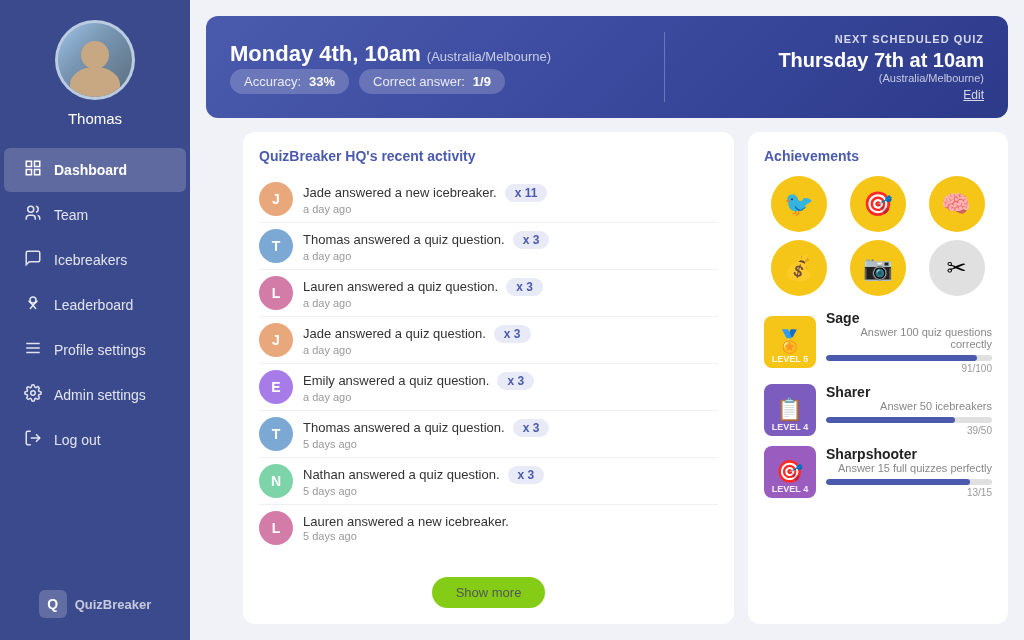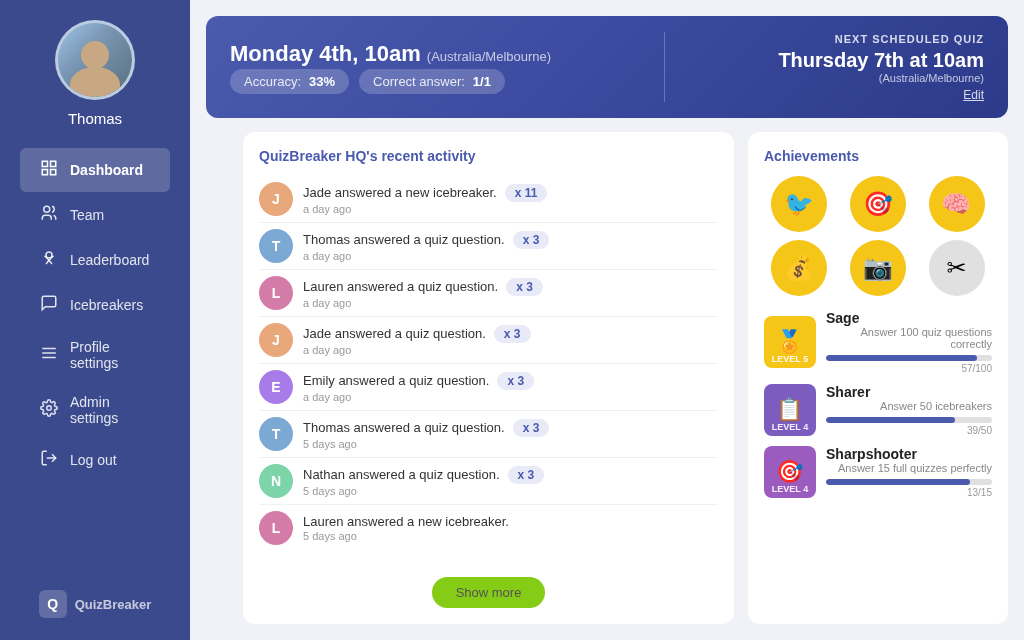--- a/index.html
+++ b/index.html
@@ -60,21 +60,21 @@
     }
     .nav-item {
       display: flex;
       align-items: center;
       gap: 12px;
       padding: 11px 20px;
       color: rgba(255,255,255,0.85);
       font-size: 14px;
       cursor: pointer;
       border-radius: 6px;
-      margin: 1px 20px;
+      margin: 1px 4px;
     }
     .nav-item.active { background: rgba(255,255,255,0.18); color: #fff; font-weight: 600; }
     .nav-icon { font-size: 16px; width: 18px; text-align: center; }
     .sidebar-logo {
       display: flex;
       align-items: center;
       gap: 8px;
       color: rgba(255,255,255,0.7);
       font-size: 13px;
       font-weight: 600;
@@ -362,31 +362,31 @@
     <span class="nav-icon"><svg width="18" height="18" viewBox="0 0 24 24" fill="none" stroke="currentColor" stroke-width="2">
             <circle cx="9" cy="7" r="4"></circle>
             <path d="M3 21v-2a4 4 0 0 1 4-4h4a4 4 0 0 1 4 4v2"></path>
             <path d="M16 3.13a4 4 0 0 1 0 7.75"></path>
             <path d="M21 21v-2a4 4 0 0 0-3-3.85"></path>
           </svg></span>
     <span>Team</span>
   </div>
       <div class="nav-item">
     <span class="nav-icon"><svg width="18" height="18" viewBox="0 0 24 24" fill="none" stroke="currentColor" stroke-width="2">
+            <path d="M21 15a2 2 0 0 1-2 2H7l-4 4V5a2 2 0 0 1 2-2h14a2 2 0 0 1 2 2z"></path>
+          </svg></span>
+    <span>Icebreakers</span>
+  </div>
+      <div class="nav-item">
+    <span class="nav-icon"><svg width="18" height="18" viewBox="0 0 24 24" fill="none" stroke="currentColor" stroke-width="2">
             <polyline points="6 9 12 15 18 9"></polyline>
             <circle cx="12" cy="8" r="4"></circle>
             <path d="M8 20l4-5 4 5"></path>
           </svg></span>
     <span>Leaderboard</span>
-  </div>
-      <div class="nav-item">
-    <span class="nav-icon"><svg width="18" height="18" viewBox="0 0 24 24" fill="none" stroke="currentColor" stroke-width="2">
-            <path d="M21 15a2 2 0 0 1-2 2H7l-4 4V5a2 2 0 0 1 2-2h14a2 2 0 0 1 2 2z"></path>
-          </svg></span>
-    <span>Icebreakers</span>
   </div>
       <div class="nav-item">
     <span class="nav-icon"><svg width="18" height="18" viewBox="0 0 24 24" fill="none" stroke="currentColor" stroke-width="2">
             <line x1="3" y1="6" x2="21" y2="6"></line>
             <line x1="3" y1="12" x2="21" y2="12"></line>
             <line x1="3" y1="18" x2="21" y2="18"></line>
           </svg></span>
     <span>Profile settings</span>
   </div>
       <div class="nav-item">
@@ -419,21 +419,21 @@
         <span>Monday 4th, 10am</span>
         <span style="font-size:13px;font-weight:400;opacity:0.7;">(Australia/Melbourne)</span>
       </div>
       <div class="quiz-stats">
         <div class="stat-badge">
           <span class="stat-label">Accuracy:</span>
           <span class="stat-value">33%</span>
         </div>
         <div class="stat-badge">
           <span class="stat-label">Correct answer:</span>
-          <span class="stat-value">1/1</span>
+          <span class="stat-value">1/9</span>
         </div>
       </div>
     </div>
     <div class="quiz-divider"></div>
     <div class="quiz-right">
       <div class="next-label">NEXT SCHEDULED QUIZ</div>
       <div class="next-date">Thursday 7th at 10am</div>
       <div class="next-timezone">(Australia/Melbourne)</div>
       <div class="edit-link">Edit</div>
     </div>
@@ -555,21 +555,21 @@
     <div class="ach-badge gold">
       <span class="ach-icon">🏅</span>
       <span class="ach-level">LEVEL 5</span>
     </div>
     <div class="ach-info">
       <div class="ach-title">Sage</div>
       <div class="ach-desc">Answer 100 quiz questions correctly</div>
       <div class="progress-bar-bg">
         <div class="progress-bar-fill" style="width:91%"></div>
       </div>
-      <div class="progress-text">57/100</div>
+      <div class="progress-text">91/100</div>
     </div>
   </div>
           <div class="achievement-card">
     <div class="ach-badge purple">
       <span class="ach-icon">📋</span>
       <span class="ach-level">LEVEL 4</span>
     </div>
     <div class="ach-info">
       <div class="ach-title">Sharer</div>
       <div class="ach-desc">Answer 50 icebreakers</div>

